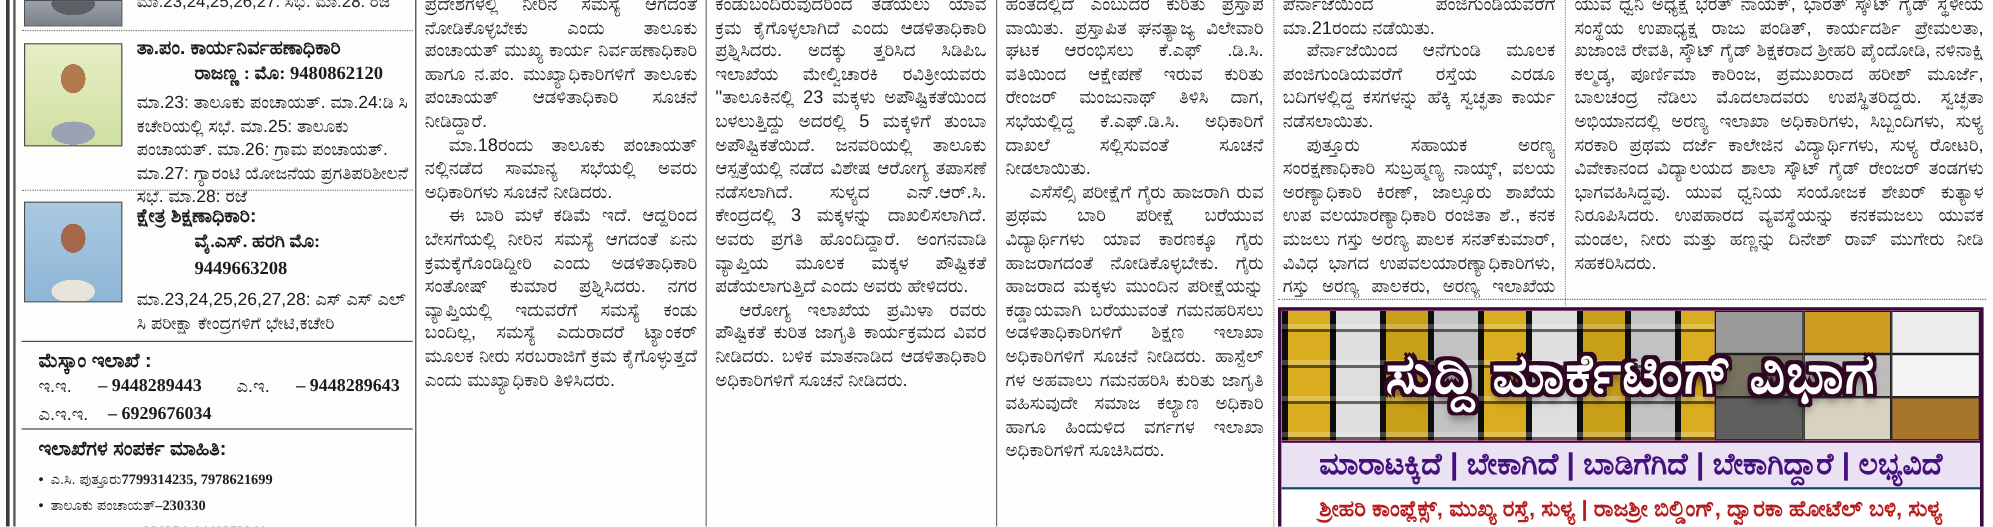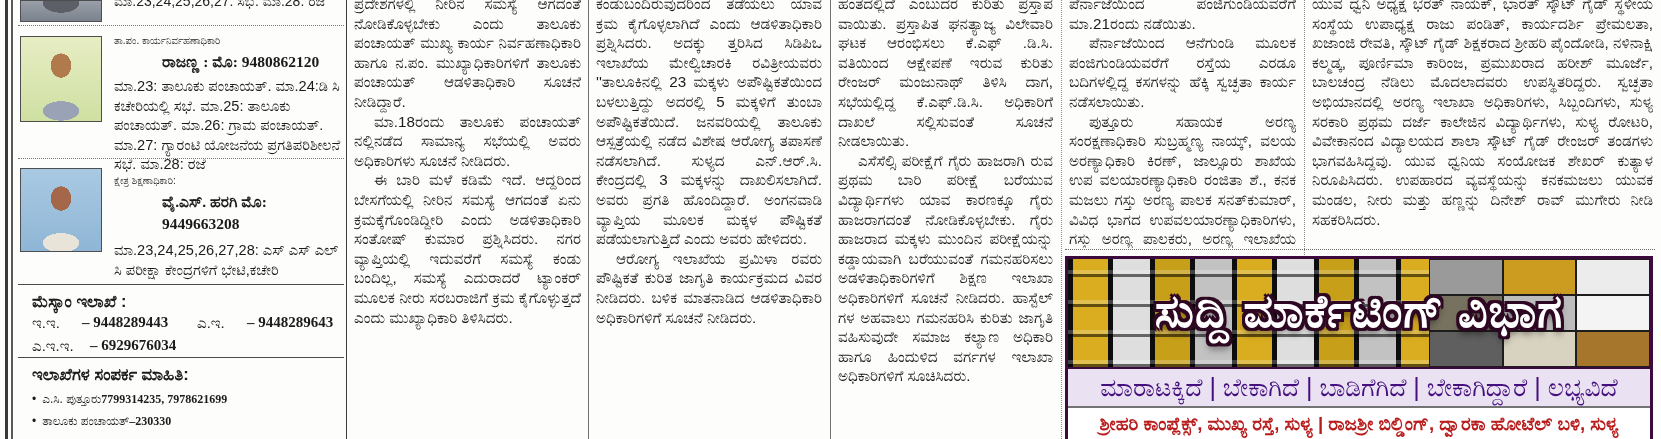--- a/index.html
+++ b/index.html
@@ -22,21 +22,21 @@
      linear-gradient(#9aa0a8,#7c828c);}
   .photo-1{top:36px;height:86px;background:
      radial-gradient(ellipse 17px 20px at 50% 34%, #b07a4c 0 60%, transparent 61%),
      radial-gradient(ellipse 30px 16px at 50% 88%, #9aa3b5 0 60%, transparent 61%),
      linear-gradient(#e7edc4,#cfe0a2);}
   .photo-2{top:168px;height:84px;background:
      radial-gradient(ellipse 17px 20px at 50% 36%, #a5674a 0 60%, transparent 61%),
      radial-gradient(ellipse 30px 16px at 50% 90%, #e8e4da 0 60%, transparent 61%),
      linear-gradient(#a9c9e2,#8fb6d6);}
   .dir-text{position:absolute;left:96px;right:2px;}
-  .dir-title{font-weight:normal;font-size:10px;line-height:21px;}
+  .dir-title{font-weight:bold;font-size:16px;line-height:21px;}
   .dir-phone{font-weight:bold;font-size:15.5px;line-height:22px;margin-left:48px;}
   .dir-sched{font-size:14.6px;line-height:19.5px;text-align:left;}
   .frag-clip{position:absolute;left:96px;right:0;top:0;height:18px;overflow:hidden;}
   .frag-clip div{font-size:14px;line-height:14px;margin-top:-6px;color:#222;}
   .num{font-family:"Liberation Serif",serif;font-weight:bold;}
   .sec-head{font-weight:bold;font-size:16.5px;}
   .mescom-row{display:flex;font-size:15px;line-height:23px;}
   .mescom-row .lbl{width:58px;}
   .mescom-row .val{width:108px;}
   .contact-row{display:flex;justify-content:flex-start;font-size:12px;line-height:22px;}
@@ -62,22 +62,22 @@
   .cars div{border:1px solid #1d1d1d;}
   .cars div:nth-child(1){background:#9a9a9a;} .cars div:nth-child(2){background:#cb9c20;}
   .cars div:nth-child(3){background:#ececec;} .cars div:nth-child(4){background:#77715f;}
   .cars div:nth-child(5){background:#bdbdbd;} .cars div:nth-child(6){background:#f4f4f4;}
   .cars div:nth-child(7){background:#5f5f5f;} .cars div:nth-child(8){background:#d8d2c0;}
   .cars div:nth-child(9){background:#a5762c;}
   .ad-title{position:absolute;left:0;right:0;top:50%;transform:translateY(-52%);
      text-align:center;font-weight:bold;font-size:46px;letter-spacing:1px;color:#ffffff;
      text-shadow:-3px -3px 0 #2e0822,3px -3px 0 #2e0822,-3px 3px 0 #2e0822,3px 3px 0 #2e0822,
        0 -3px 0 #2e0822,0 3px 0 #2e0822,-3px 0 0 #2e0822,3px 0 0 #2e0822,0 6px 7px rgba(0,0,0,.55);}
-  .ad-keywords{height:37px;background:#eae2f3;border-top:2px solid #3d0a3d;border-bottom:2px solid #737373;
-     display:flex;align-items:center;justify-content:center;font-weight:normal;font-size:25px;color:#45107e;}
+  .ad-keywords{height:37px;background:#eae2f3;border-top:2px solid #3d0a3d;border-bottom:2px solid #0c4a6e;
+     display:flex;align-items:center;justify-content:center;font-weight:bold;font-size:25px;color:#45107e;}
   .ad-address{height:32px;background:#fff;display:flex;align-items:center;justify-content:center;
      font-weight:bold;font-size:18.5px;color:#b91c1c;}
 </style>
 </head>
 <body>
 
 <div class="page">
 
   <div class="edge-rule-a"></div>
   <div class="edge-rule-b"></div>

